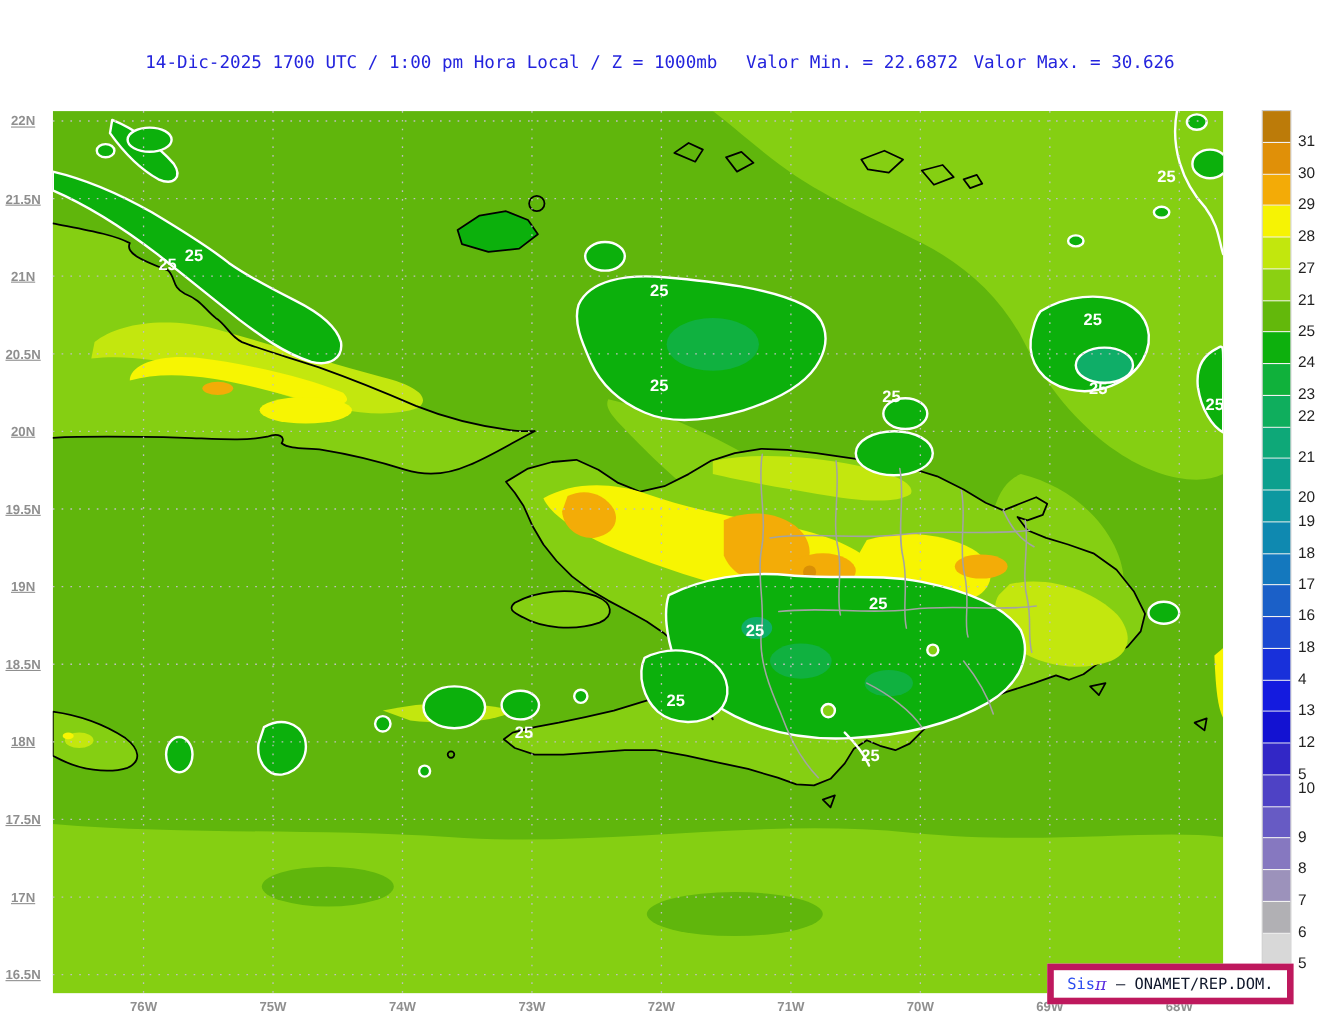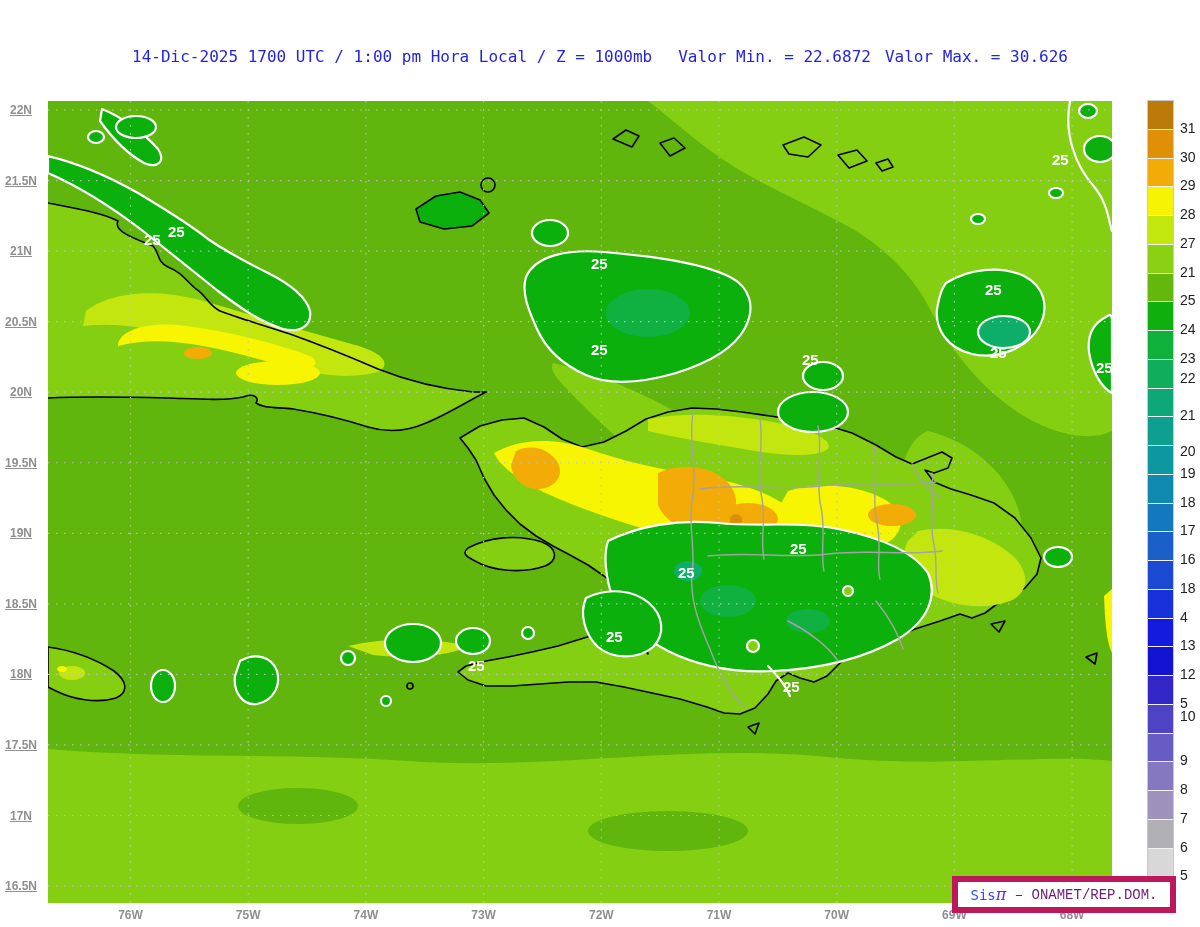--- a/index.html
+++ b/index.html
@@ -37,21 +37,21 @@
   .cb-cell{flex:1;border-bottom:1px solid #f2f2f2;}
   #cb-ticks{position:absolute;left:1180px;top:100px;width:40px;height:805px;}
   .cb-tick{position:absolute;left:0;font-size:14px;color:#222;
          font-family:"Liberation Sans",sans-serif;text-align:right;}
   
   #attribution{position:absolute;left:916px;top:876px;width:212px;height:25px;
          background:#fff;border:6px solid #be185d;display:flex;align-items:center;
          justify-content:center;font-size:14px;white-space:pre;margin-left:36px;}
   #attr-brand{color:#2a4df0;}
   #attr-symbol{color:#5b2fe0;font-family:"DejaVu Serif",serif;font-style:italic;font-size:16px;}
-  #attr-text{color:#701a75;font-family:Liberation Mono, monospace;}
+  #attr-text{color:#0f172a;}
 </style>
 </head>
 <body>
 
 <div id="stage">
 
 
   <div id="subtitle1"><span>14-Dic-2025  1700 UTC / 1:00 pm Hora Local / Z = 1000mb</span><span class="gap"></span><span>Valor Min. = 22.6872</span><span class="gap2"></span><span>Valor Max. = 30.626</span></div>
 
 

